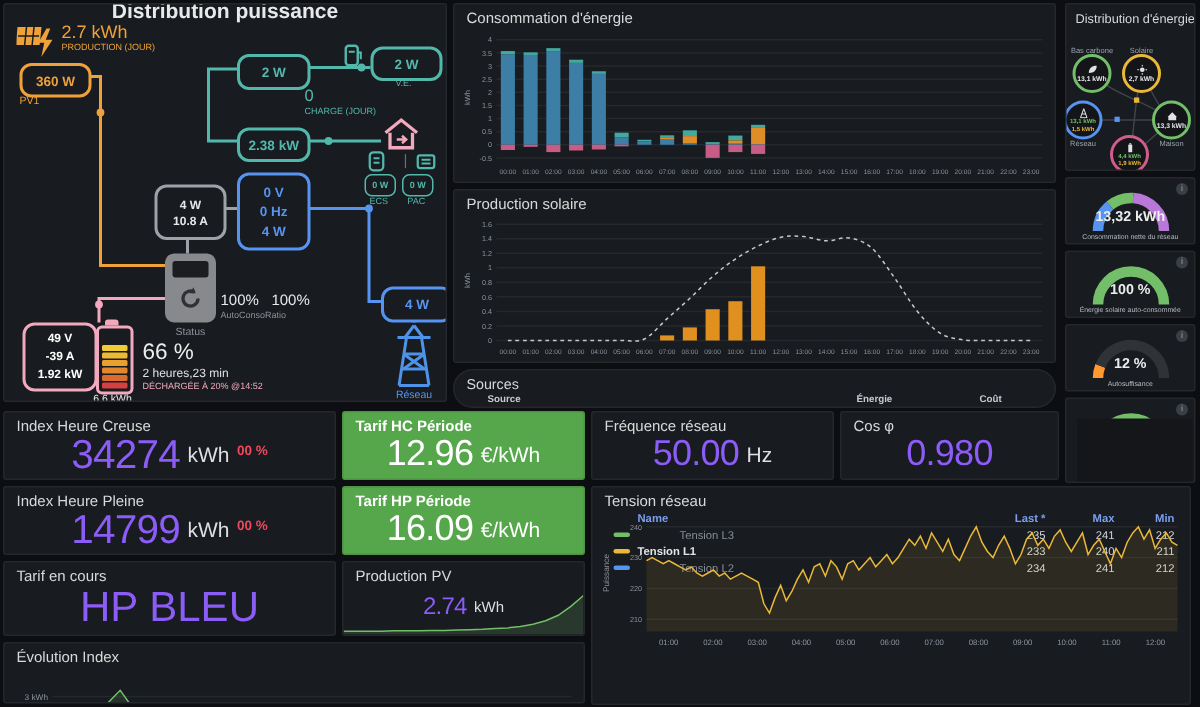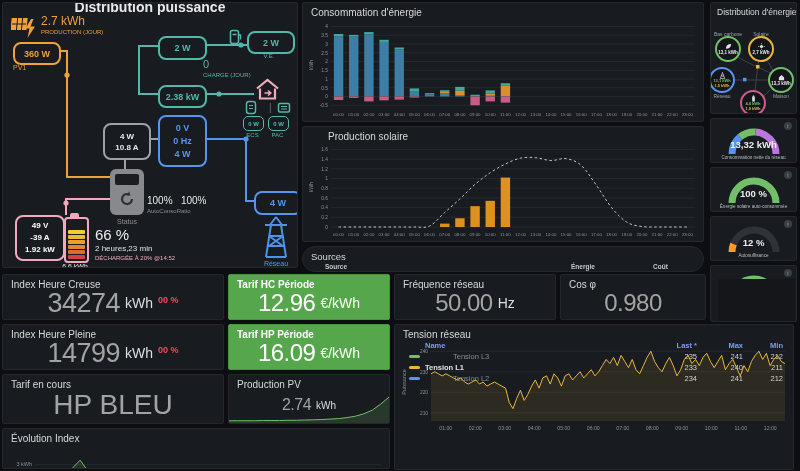--- a/index.html
+++ b/index.html
@@ -7,21 +7,21 @@
     --c-green:#56a64b; --c-lgreen:#73bf69; --c-yellow:#eab839; --c-red:#f2495c;
     --c-gray:#9aa0a6; --panel:#181b1f; --border:#24272c; --txt:#d8d9da; --dim:#8b929c;
   }
   html,body{margin:0;padding:0;background:#0d0e11;font-family:"Liberation Sans",sans-serif;}
   #stage{position:relative;width:800px;height:471px;overflow:hidden;background:#0d0e11;}
   .panel{position:absolute;background:var(--panel);border:1px solid var(--border);border-radius:2px;box-sizing:border-box;overflow:hidden;}
   .ptitle{font-size:10px;color:var(--txt);padding:4px 8px 0 8px;white-space:nowrap;font-weight:500;}
   .green{background:var(--c-green);border-color:#4c9343;}
   .green .ptitle{color:#fff;font-weight:bold;}
   .statwrap{position:absolute;left:0;right:0;top:12px;bottom:0;display:flex;align-items:center;justify-content:center;gap:5px;}
-  .bigval{font-size:27px;color:#a3a3a3;font-weight:500;letter-spacing:-0.5px;}
+  .bigval{font-size:27px;color:#8b5cf6;font-weight:500;letter-spacing:-0.5px;}
   .unit{font-size:14px;color:#dddfe1;font-weight:500;}
   .sup{font-size:9px;color:var(--c-red);font-weight:bold;align-self:flex-start;margin-top:8px;}
   .green .bigval,.green .unit{color:#fff;}
   .abs{position:absolute;}
   .info{position:absolute;top:3px;right:4px;width:8px;height:8px;border-radius:50%;background:#3a3f45;color:#9aa2ab;font-size:6px;line-height:8px;text-align:center;z-index:5;}
   
   #flow-panel .flow-title{text-align:center;font-size:14px;font-weight:bold;color:#e8e9ea;margin-top:-4px;}
   .fbox{position:absolute;border:2px solid;border-radius:8px;background:#181b1f;display:flex;flex-direction:column;align-items:center;justify-content:center;font-weight:bold;z-index:2;}
   .flbl{position:absolute;font-weight:normal;z-index:2;}
   .orange{color:var(--c-orange);border-color:var(--c-orange);}
@@ -262,21 +262,21 @@
           <rect x="178.54833333333335" y="77.5" width="9.403333333333332" height="4.900000000000006" fill="#c75d85"></rect>
           <rect x="193.715" y="77.15" width="9.403333333333332" height="0.5" fill="#3c7ea6"></rect>
           <rect x="193.715" y="66.30000000000001" width="9.403333333333332" height="10.849999999999994" fill="#dd8e28"></rect>
           <rect x="193.715" y="64.2" width="9.403333333333332" height="2.1000000000000085" fill="#43a99f"></rect>
           <rect x="193.715" y="77.5" width="9.403333333333332" height="6.125" fill="#c75d85"></rect>
           <text x="6" y="46" font-size="5" fill="#8b929c" transform="rotate(-90 6 46)" text-anchor="middle">kWh</text>
         </svg>
       </div>
   </div>
 
-  <div class="panel" style="left:302px;top:126px;width:402px;height:116px;padding-left:17px;">
+  <div class="panel" style="left:302px;top:126px;width:402px;height:116px;">
     <div class="ptitle">Production solaire</div>
     <div class="abs" style="left:4px;top:16px;width:392px;height:96px;">
         <svg width="392" height="96">
           <line x1="24" x2="388" y1="84" y2="84" stroke="rgba(255,255,255,0.06)"></line>
           <text x="21" y="85.8" text-anchor="end" font-size="4.8" fill="#8b929c">0</text>
           <line x1="24" x2="388" y1="74.3030303030303" y2="74.3030303030303" stroke="rgba(255,255,255,0.06)"></line>
           <text x="21" y="76.1030303030303" text-anchor="end" font-size="4.8" fill="#8b929c">0.2</text>
           <line x1="24" x2="388" y1="64.60606060606061" y2="64.60606060606061" stroke="rgba(255,255,255,0.06)"></line>
           <text x="21" y="66.4060606060606" text-anchor="end" font-size="4.8" fill="#8b929c">0.4</text>
           <line x1="24" x2="388" y1="54.90909090909091" y2="54.90909090909091" stroke="rgba(255,255,255,0.06)"></line>

